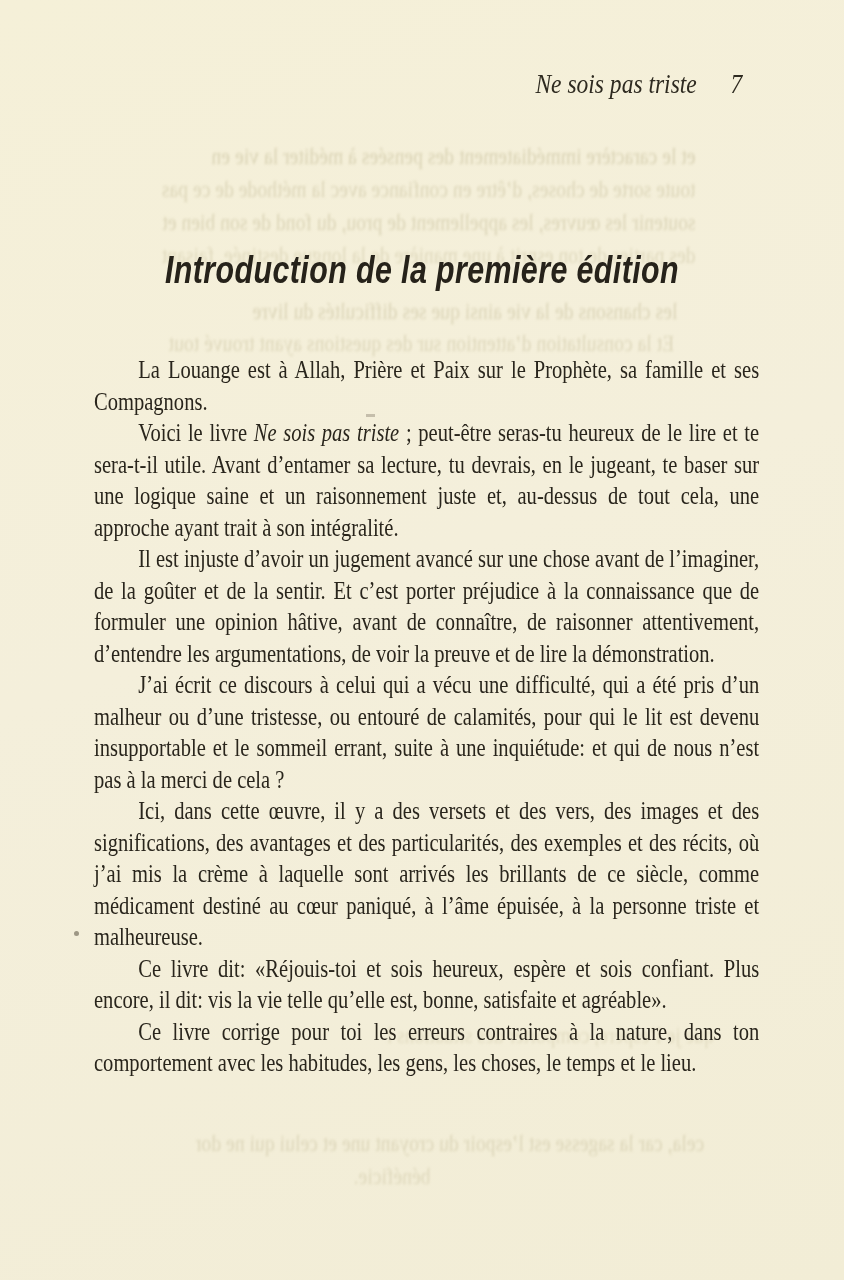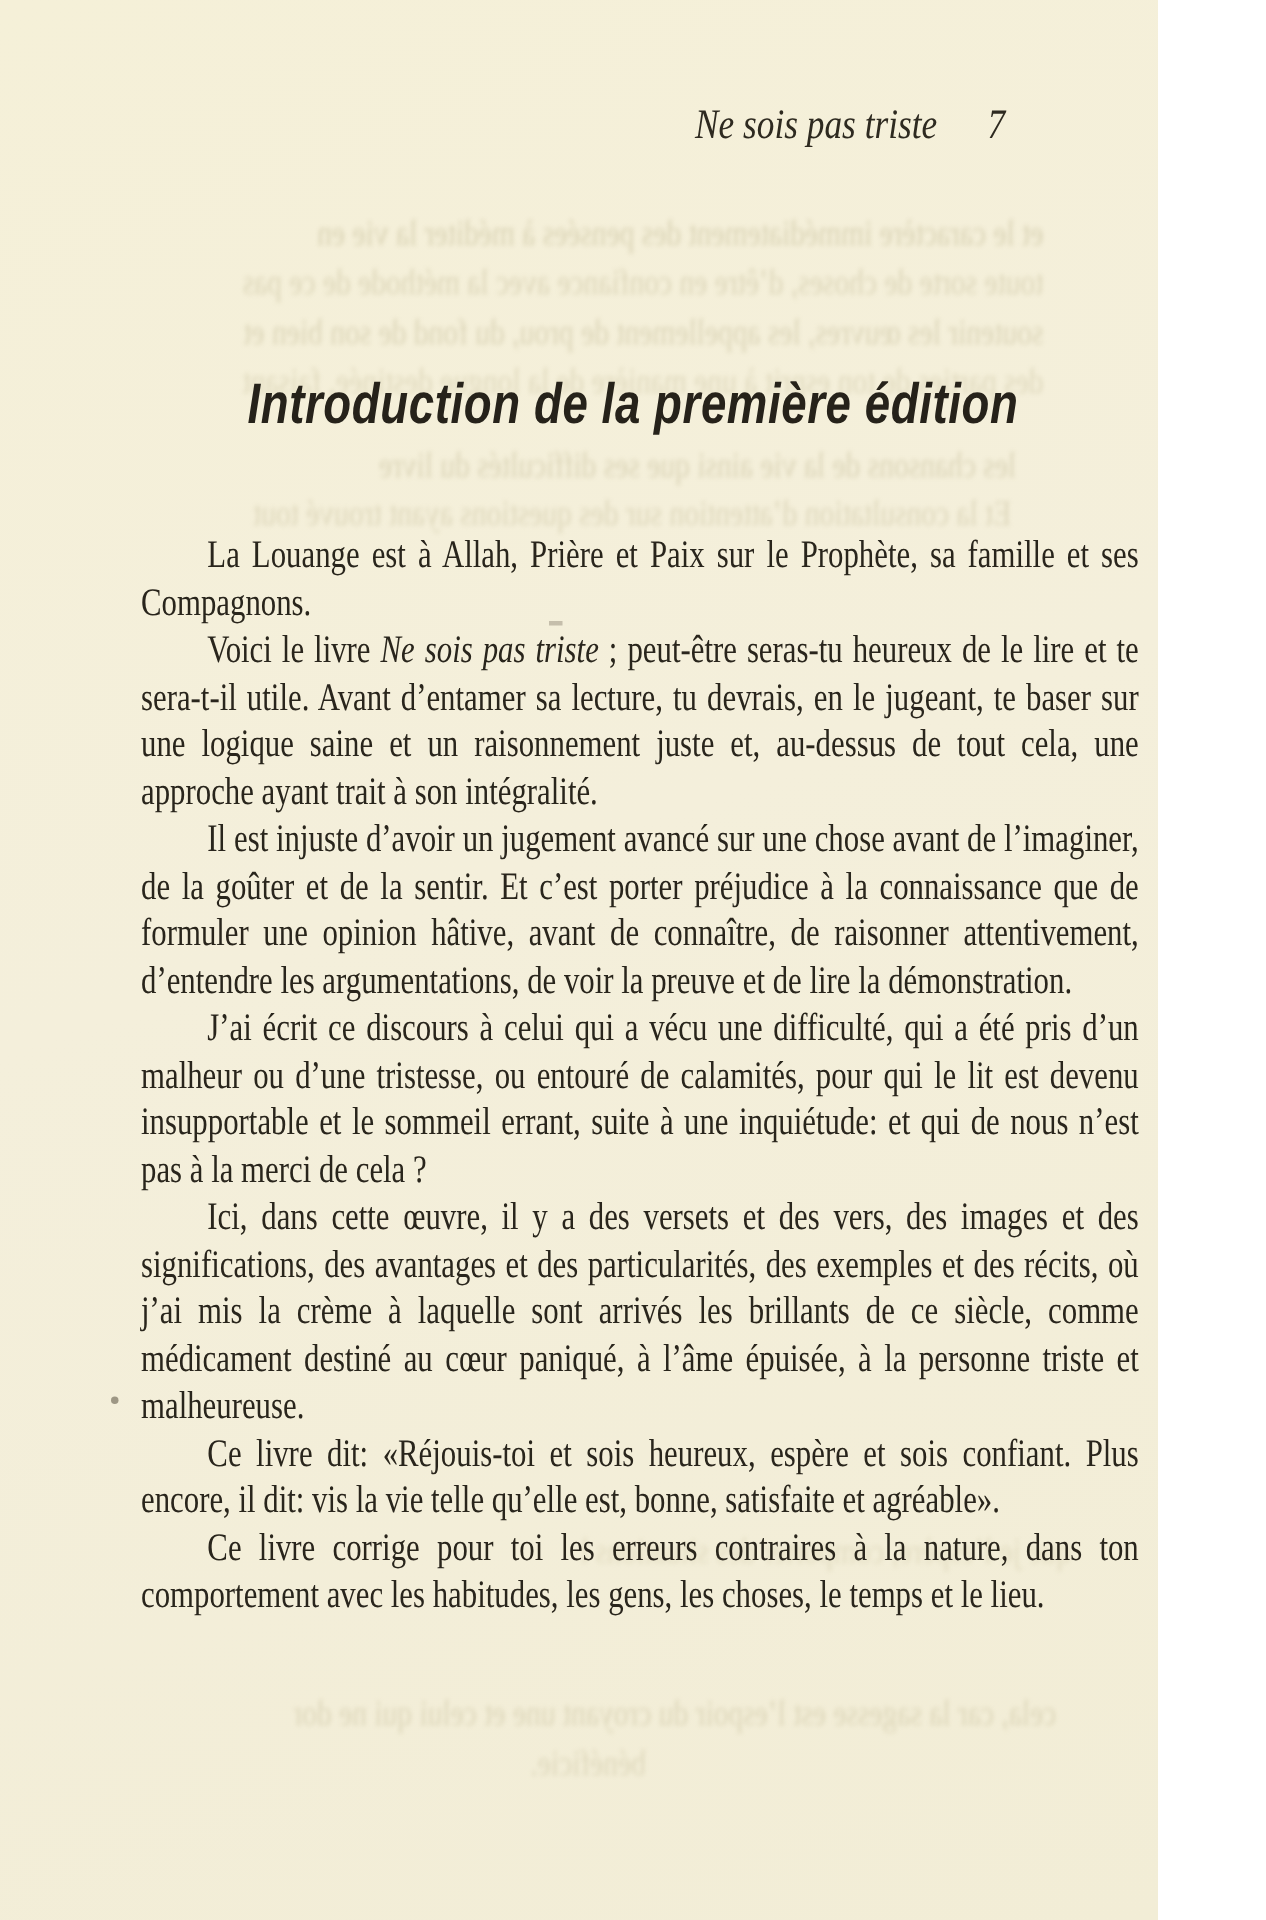--- a/index.html
+++ b/index.html
@@ -3,21 +3,21 @@
 <meta charset="utf-8">
 <style>
   html, body { margin: 0; padding: 0; }
   body {
     width: 844px; height: 1280px;
     overflow: hidden;
     font-family: "Liberation Serif", serif;
   }
   .page {
     position: relative;
-    width: 772px; height: 1280px;
+    width: 844px; height: 1280px;
     background: linear-gradient(160deg, #f5f0d8 0%, #f4efdb 45%, #f2edd6 100%);
     color: #2a261d;
     overflow: hidden;
   }
 
   
   .ghost-layer { position: absolute; inset: 0; z-index: 1; }
   .ghost {
     position: absolute;
     font-size: 24px;

